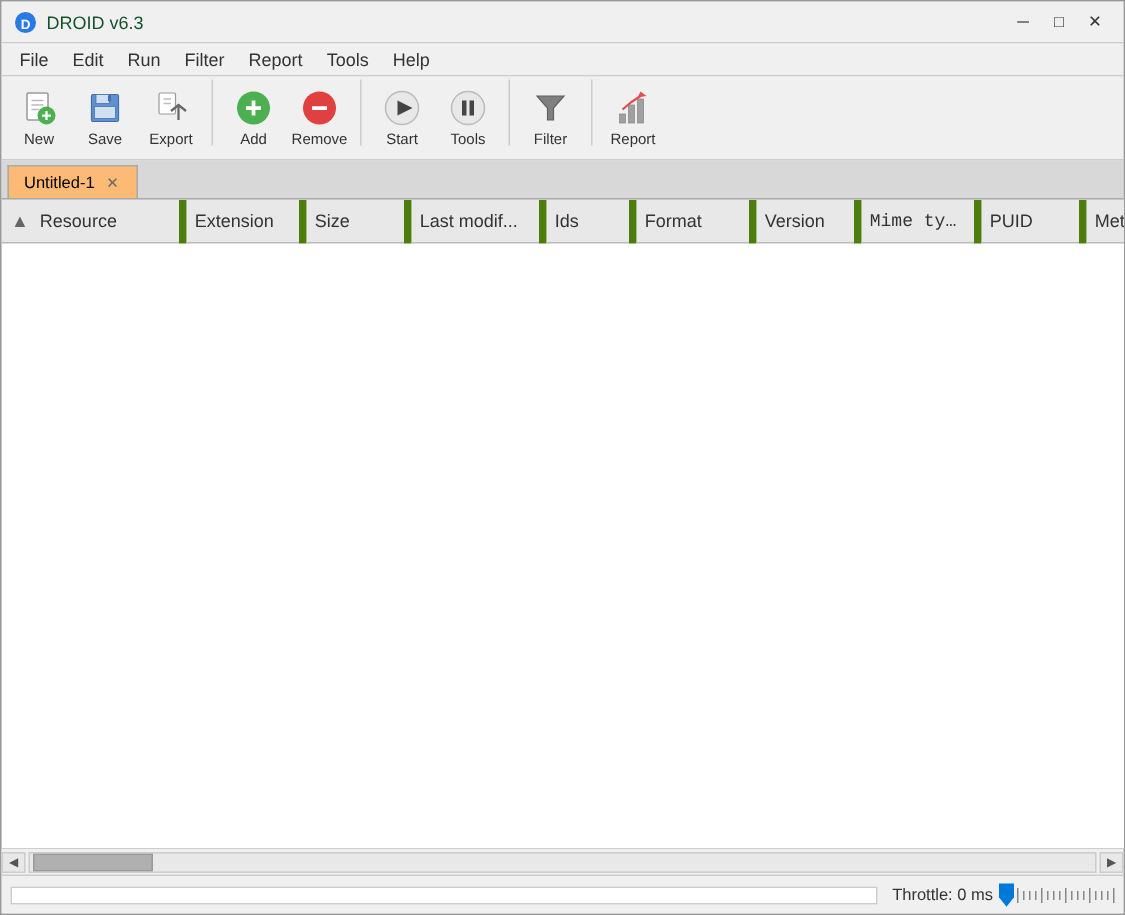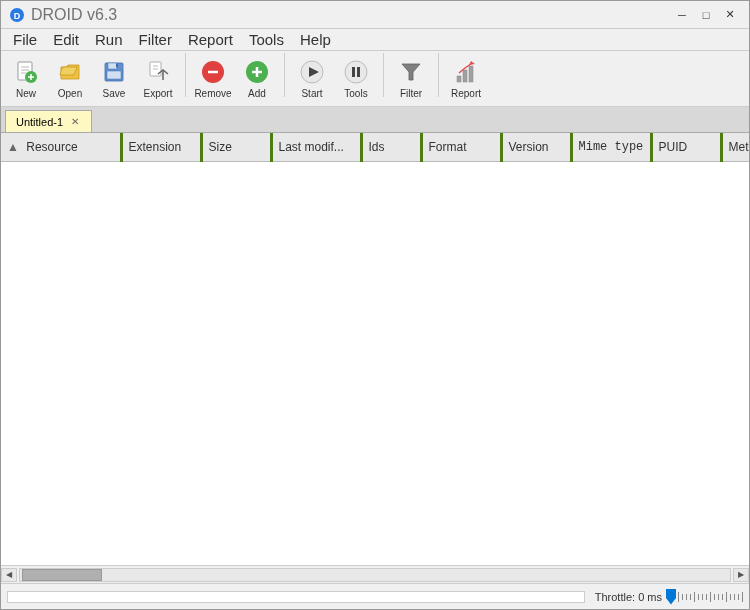--- a/index.html
+++ b/index.html
@@ -27,22 +27,22 @@
     #title-left {
       display: flex;
       align-items: center;
       gap: 6px;
     }
     #app-icon {
       width: 16px;
       height: 16px;
     }
     #title-text {
-      font-size: 16px;
-      color: #737373;
+      font-size: 12px;
+      color: #14532d;
     }
     #title-controls {
       display: flex;
       gap: 2px;
     }
     .title-btn {
       width: 22px;
       height: 20px;
       display: flex;
       align-items: center;
@@ -59,21 +59,21 @@
       background: #f0f0f0;
       height: 22px;
       display: flex;
       align-items: center;
       border-bottom: 1px solid #ccc;
       padding: 0 4px;
     }
     .menu-item {
       padding: 2px 8px;
       cursor: pointer;
-      font-size: 15px;
+      font-size: 12px;
       color: #333;
       height: 100%;
       display: flex;
       align-items: center;
     }
 
     
     #toolbar {
       background: #f0f0f0;
       height: 56px;
@@ -132,21 +132,21 @@
       border: 1px solid #aaa;
       border-bottom: none;
       padding: 3px 10px;
       font-size: 11px;
       cursor: pointer;
       display: flex;
       align-items: center;
       gap: 6px;
       height: 22px;
     }
-    .tab.active { background: #fef9c3; z-index: 1; justify-content: center; }
+    .tab.active { background: #fdba74; z-index: 1; justify-content: center; }
     .tab-close {
       font-size: 10px;
       color: #666;
       cursor: pointer;
       width: 12px;
       height: 12px;
       display: flex;
       align-items: center;
       justify-content: center;
       border-radius: 2px;
@@ -169,21 +169,21 @@
       background: #e8e8e8;
       border-bottom: 1px solid #bbb;
       height: 28px;
     }
     #data-table thead th {
       text-align: left;
       padding: 4px 6px;
       font-weight: normal;
       font-size: 12px;
       color: #333;
-      border-right: 3px solid #4d7c0f;
+      border-right: 5px solid #4d7c0f;
       white-space: nowrap;
       overflow: hidden;
       text-overflow: ellipsis;
       cursor: pointer;
       user-select: none;
     }
     .col-resource { width: 120px; }
     .col-extension { width: 80px; }
     .col-size { width: 70px; }
     .col-lastmod { width: 90px; margin-left: 24px; }
@@ -325,29 +325,20 @@
         <line x1="7" y1="10" x2="15" y2="10" stroke="#bbb" stroke-width="1"></line>
         <line x1="7" y1="13" x2="12" y2="13" stroke="#bbb" stroke-width="1"></line>
         <circle cx="17" cy="17" r="6" fill="#4caf50"></circle>
         <line x1="17" y1="14" x2="17" y2="20" stroke="white" stroke-width="1.5"></line>
         <line x1="14" y1="17" x2="20" y2="17" stroke="white" stroke-width="1.5"></line>
       </svg>
     </div>
     <span class="btn-label">New</span>
   </button>
 
-  <button class="toolbar-btn">
-    <div class="icon-area">
-      <svg width="24" height="24" viewBox="0 0 24 24">
-        <path d="M3 7 h5 l2 -2 h11 v14 H3 Z" fill="#f0c040" stroke="#c89820" stroke-width="0.8"></path>
-        <path d="M3 11 l2 -4 h14 l-3 8 H2 Z" fill="#f0d060" stroke="#c89820" stroke-width="0.8"></path>
-      </svg>
-    </div>
-    <span class="btn-label">Open</span>
-  </button>
 
   <button class="toolbar-btn">
     <div class="icon-area">
       <svg width="24" height="24" viewBox="0 0 24 24">
         <rect x="3" y="3" width="18" height="18" rx="1" fill="#6090d0" stroke="#4070b0" stroke-width="0.8"></rect>
         <rect x="6" y="3" width="9" height="6" fill="#d0e0f0" stroke="#4070b0" stroke-width="0.5"></rect>
         <rect x="5" y="11" width="14" height="8" fill="#d0e0f0" stroke="#4070b0" stroke-width="0.5"></rect>
         <rect x="14" y="3.5" width="2" height="4" fill="#4070b0"></rect>
       </svg>
     </div>
@@ -365,36 +356,36 @@
       </svg>
     </div>
     <span class="btn-label">Export</span>
   </button>
 
   <div class="toolbar-separator"></div>
 
   <button class="toolbar-btn">
     <div class="icon-area">
       <svg width="26" height="26" viewBox="0 0 26 26">
-        <circle cx="13" cy="13" r="11" fill="#e04040"></circle>
-        <line x1="8" y1="13" x2="18" y2="13" stroke="white" stroke-width="2.5"></line>
-      </svg>
-    </div>
-    <span class="btn-label">Remove</span>
-  </button>
-
-  <button class="toolbar-btn">
-    <div class="icon-area">
-      <svg width="26" height="26" viewBox="0 0 26 26">
         <circle cx="13" cy="13" r="11" fill="#4caf50"></circle>
         <line x1="13" y1="8" x2="13" y2="18" stroke="white" stroke-width="2.5"></line>
         <line x1="8" y1="13" x2="18" y2="13" stroke="white" stroke-width="2.5"></line>
       </svg>
     </div>
     <span class="btn-label">Add</span>
+  </button>
+
+  <button class="toolbar-btn">
+    <div class="icon-area">
+      <svg width="26" height="26" viewBox="0 0 26 26">
+        <circle cx="13" cy="13" r="11" fill="#e04040"></circle>
+        <line x1="8" y1="13" x2="18" y2="13" stroke="white" stroke-width="2.5"></line>
+      </svg>
+    </div>
+    <span class="btn-label">Remove</span>
   </button>
 
   <div class="toolbar-separator"></div>
 
   <button class="toolbar-btn">
     <div class="icon-area">
       <svg width="26" height="26" viewBox="0 0 26 26">
         <circle cx="13" cy="13" r="11" fill="#e8e8e8" stroke="#bbb" stroke-width="1"></circle>
         <polygon points="10,8 20,13 10,18" fill="#444"></polygon>
       </svg>

